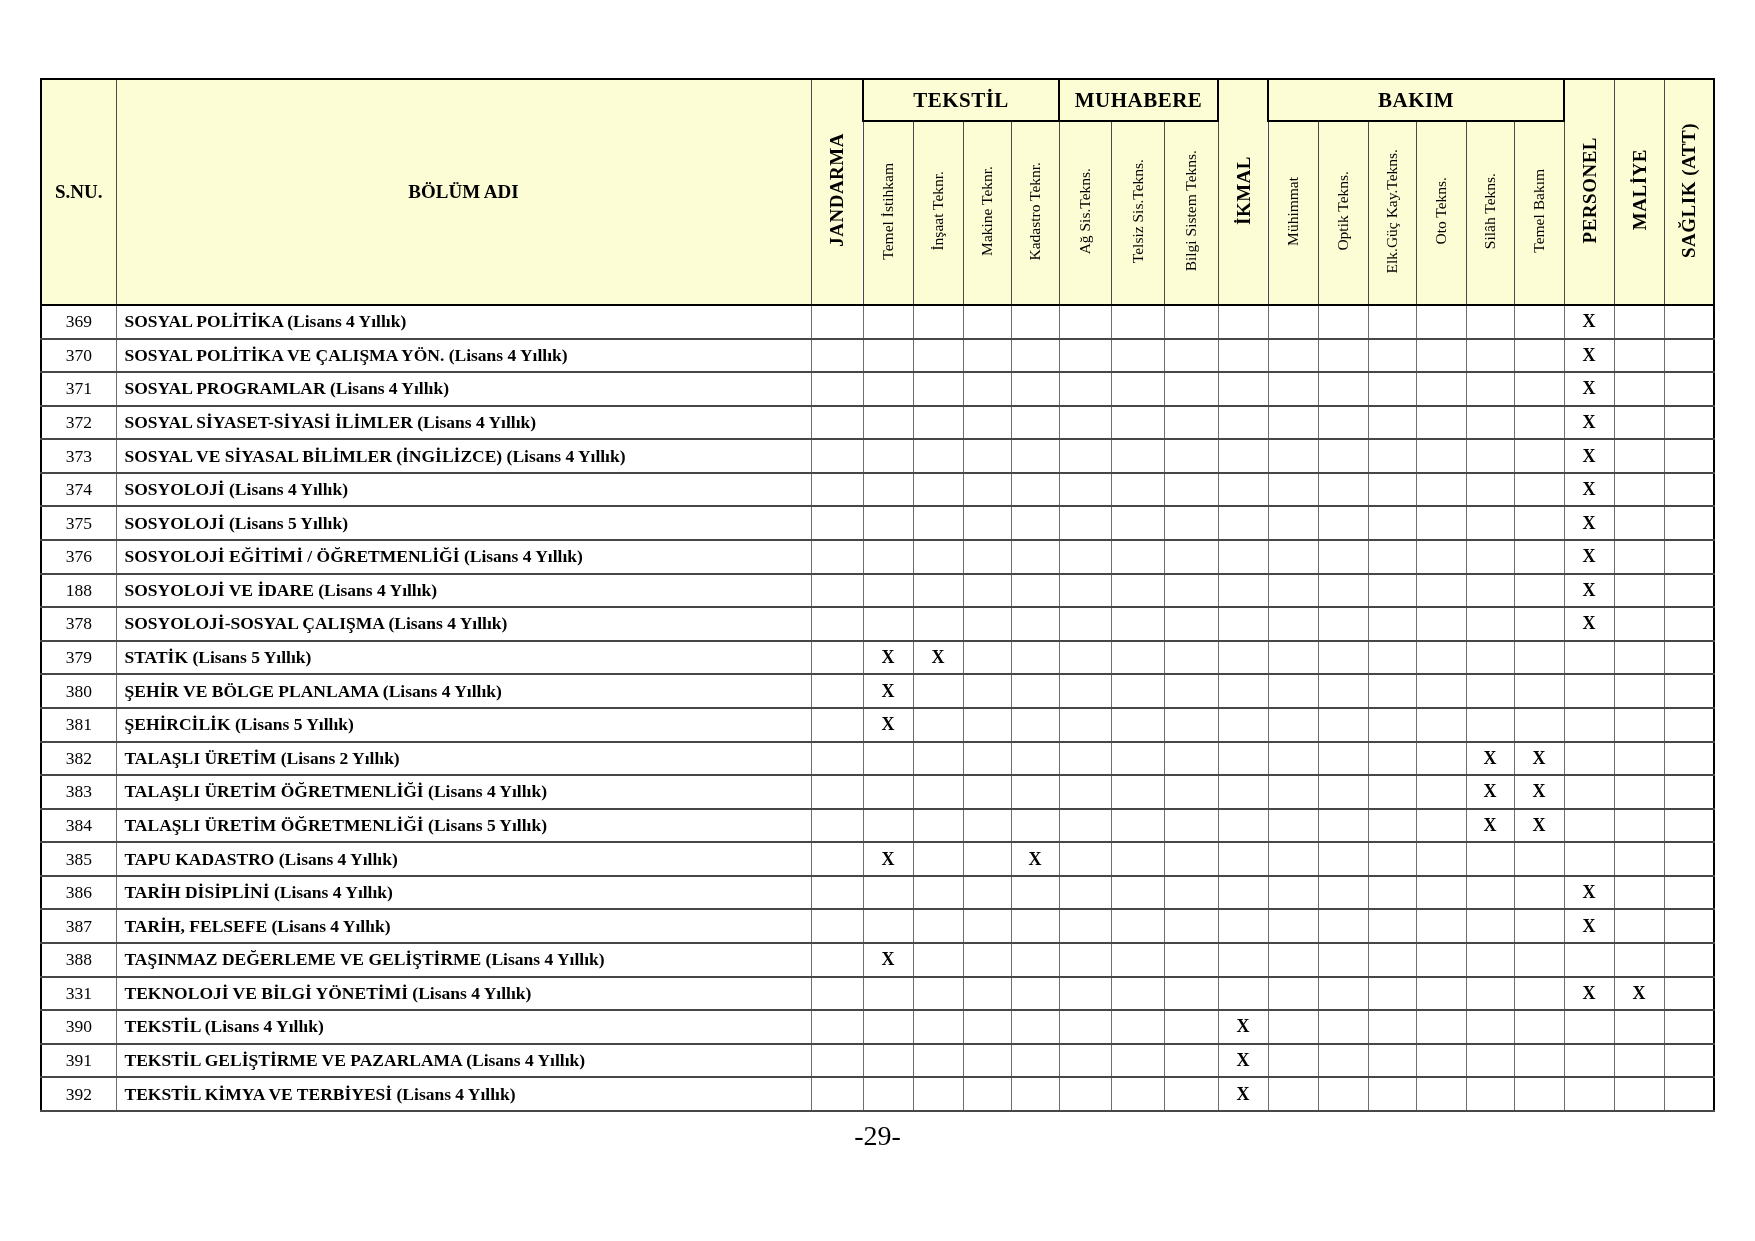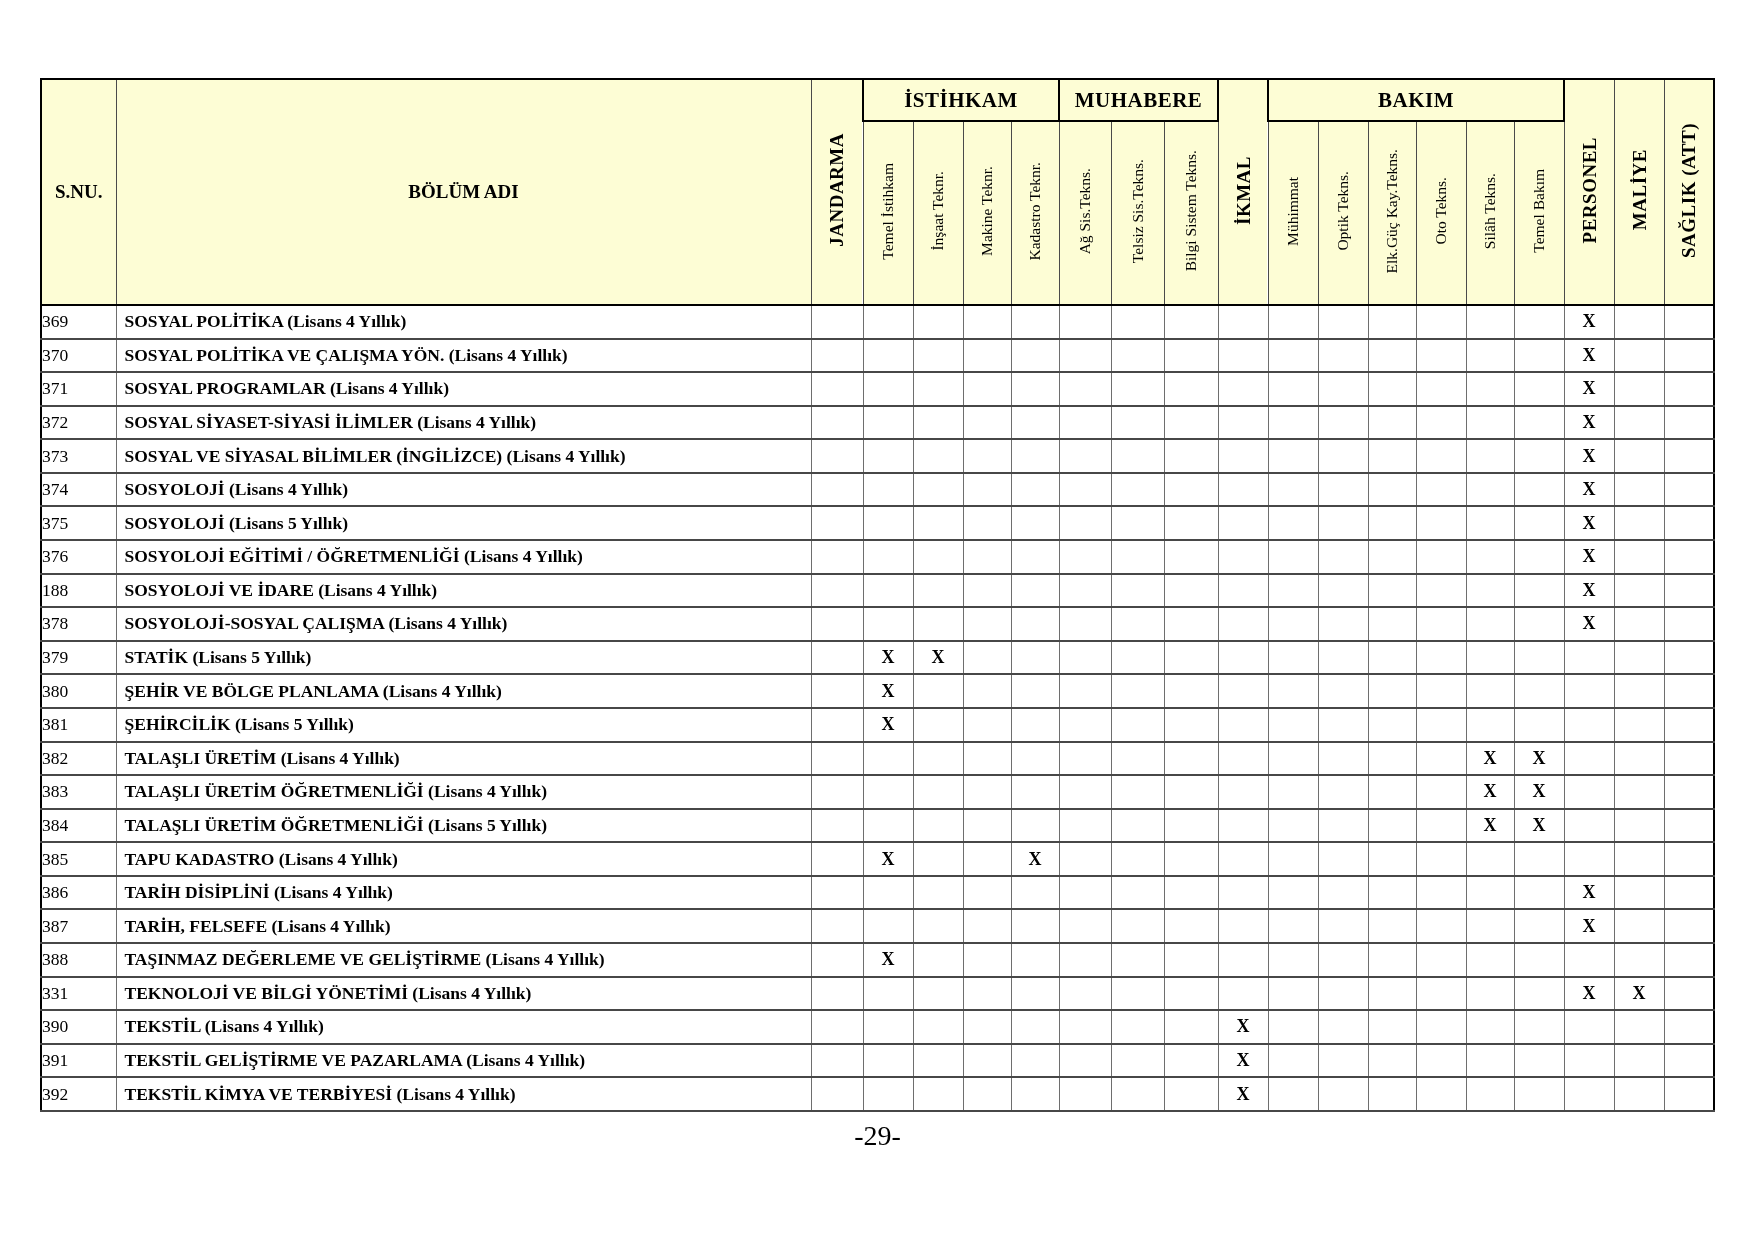--- a/index.html
+++ b/index.html
@@ -45,21 +45,21 @@
     display:inline-block;
     writing-mode:vertical-rl;
     transform:rotate(180deg);
     white-space:nowrap;
     line-height:1;
   }
   .vbold{font-size:19px;font-weight:bold;letter-spacing:.5px;}
   .vsub{font-size:15.5px;font-weight:normal;}
   tbody td{height:33.58px;background:#fff;}
   tbody td{border-top:2px solid var(--row-line);border-bottom:2px solid var(--row-line);}
-  td.num{text-align:left;font-size:17.5px;margin-top:41px;}
+  td.num{text-align:center;font-size:17.5px;margin-top:41px;}
   td.dept{font-size:17.5px;padding-left:8px;white-space:nowrap;font-weight:bold;}
   td.mark{text-align:center;font-weight:bold;font-size:18px;}
   .footer{
     position:absolute;left:0;top:1120px;width:1755px;
     text-align:center;font-size:28px;
   }
 </style>
 </head>
 <body>
 
@@ -84,21 +84,21 @@
       <col style="width:50px">
     <col style="width:50px">
       <col style="width:50px">
       <col style="width:50px">
   </colgroup>
   <thead>
     <tr>
       <th rowspan="2" class="corner"><span>S.NU.</span></th>
       <th rowspan="2" class="corner"><span>BÖLÜM ADI</span></th>
       <th rowspan="2"><span class="vtext vbold">JANDARMA</span></th>
-      <th colspan="4" class="band"><span>İSTİHKAM</span></th>
+      <th colspan="4" class="band"><span>TEKSTİL</span></th>
       <th colspan="3" class="band"><span>MUHABERE</span></th>
       <th rowspan="2"><span class="vtext vbold">İKMAL</span></th>
       <th colspan="6" class="band"><span>BAKIM</span></th>
       <th rowspan="2"><span class="vtext vbold">PERSONEL</span></th>
       <th rowspan="2"><span class="vtext vbold">MALİYE</span></th>
       <th rowspan="2"><span class="vtext vbold">SAĞLIK (ATT)</span></th>
     </tr>
     <tr class="subrow">
       <th><span class="vtext vsub">Temel İstihkam</span></th>
       <th><span class="vtext vsub">İnşaat Teknr.</span></th>
@@ -397,21 +397,21 @@
         <td class="mark"></td>
         <td class="mark"></td>
         <td class="mark"></td>
         <td class="mark"></td>
         <td class="mark"></td>
         <td class="mark"></td>
         <td class="mark"></td>
       </tr>
       <tr>
         <td class="num">382</td>
-        <td class="dept">TALAŞLI ÜRETİM (Lisans 4 Yıllık)</td>
+        <td class="dept">TALAŞLI ÜRETİM (Lisans 2 Yıllık)</td>
         <td class="mark"></td>
         <td class="mark"></td>
         <td class="mark"></td>
         <td class="mark"></td>
         <td class="mark"></td>
         <td class="mark"></td>
         <td class="mark"></td>
         <td class="mark"></td>
         <td class="mark"></td>
         <td class="mark"></td>

